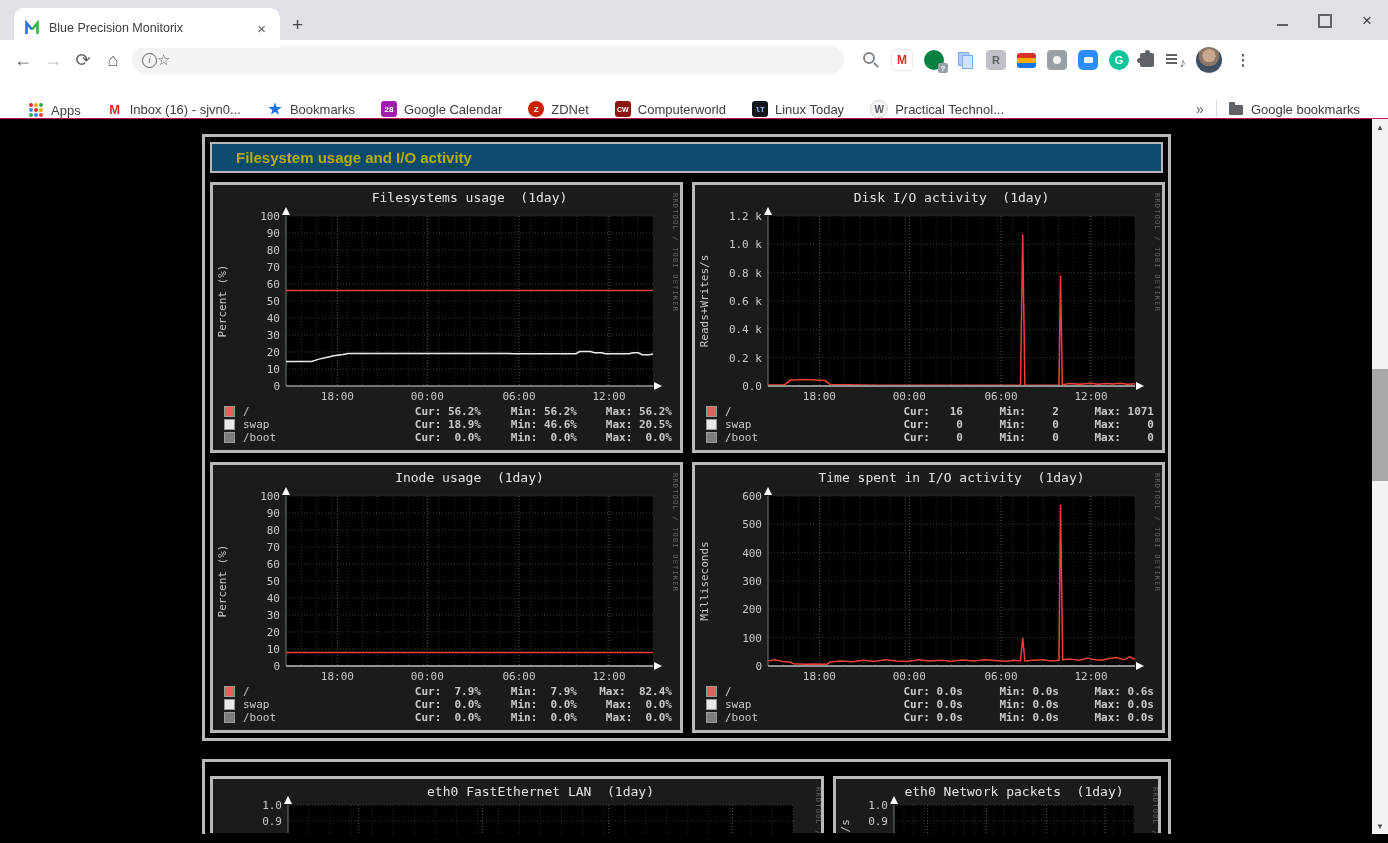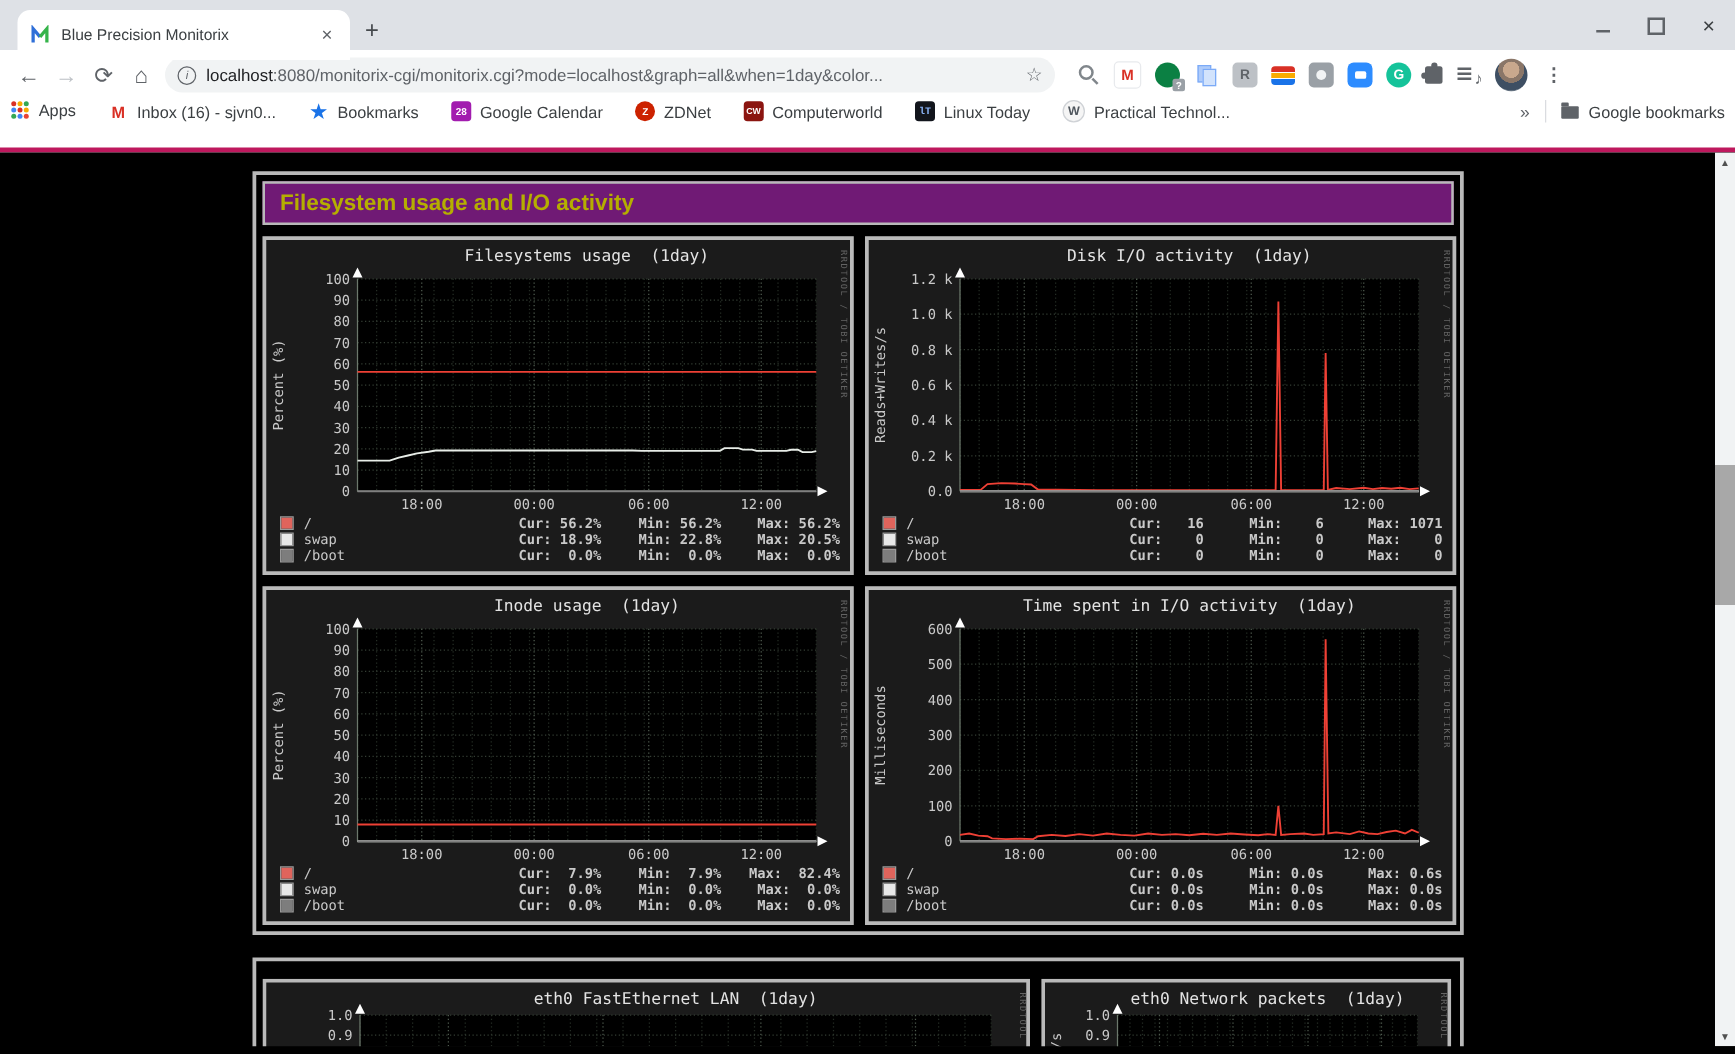--- a/index.html
+++ b/index.html
@@ -48,22 +48,22 @@
   .ei-grammarly{background:#15c39a;border-radius:50%;color:#fff;}
   .ei-puzzle{background:#5f6368;width:14px;height:14px;border-radius:2px;}
   .ei-puzzle::before{content:"";position:absolute;top:-3px;left:5px;width:5px;height:5px;background:#5f6368;border-radius:50%;}
   .ei-puzzle::after{content:"";position:absolute;left:-3px;top:5px;width:5px;height:5px;background:#5f6368;border-radius:50%;}
   .ei-playlist{color:#5f6368;font-size:13px;}
   .ei-playlist::before{content:"";position:absolute;left:1px;top:4px;width:11px;height:2px;background:#5f6368;box-shadow:0 4px 0 #5f6368,0 8px 0 #5f6368;}
   .ei-playlist span.g{position:absolute;right:-1px;bottom:0;}
   .ei-avatar{border-radius:50%;width:26px;height:26px;
     background:radial-gradient(circle at 50% 34%,#c9a88d 0 30%,#8a7668 31% 48%,#3e4f63 49% 75%,#62707f 76%);}
   .ei-menu{color:#5f6368;font-size:15px;}
-  .bookbar{height:38px;background:#fff;display:flex;align-items:flex-start;padding:0 8px;
-    border-bottom:4px solid #be185d;box-shadow:0 1px 0 #b9bcc0;}
+  .bookbar{height:38px;background:#fff;display:flex;align-items:flex-end;padding:0 28px;
+    border-bottom:1px solid #be185d;box-shadow:0 1px 0 #b9bcc0;}
   .bmitem{display:flex;align-items:center;margin-right:26px;font-size:13px;color:#3c4043;white-space:nowrap;}
   .bi{width:16px;height:16px;margin-right:7px;display:inline-flex;align-items:center;justify-content:center;
     font-weight:bold;font-size:9px;border-radius:3px;flex:none;font-family:"Liberation Sans",sans-serif;}
   .bi-apps{border-radius:0;position:relative;}
   .bi-apps::before{content:"";width:4px;height:4px;border-radius:50%;background:#d93025;position:absolute;left:1px;top:1px;
     box-shadow:5px 0 0 #f9ab00,10px 0 0 #34a853,0 5px 0 #4285f4,5px 5px 0 #d93025,10px 5px 0 #f9ab00,0 10px 0 #34a853,5px 10px 0 #4285f4,10px 10px 0 #ea4335;}
   .bi-gmail{color:#d93025;font-size:13px;}
   .bi-star{color:#1a73e8;font-size:15px;}
   .bi-calendar{background:#a21caf;color:#fff;font-size:8px;}
   .bi-zdnet{background:#cc2200;color:#fff;border-radius:50%;font-size:8px;}
@@ -73,22 +73,22 @@
   .bm-right{margin-left:auto;display:flex;align-items:center;}
   .chev{color:#5f6368;font-size:14px;margin-right:12px;}
   .vdiv{width:1px;height:18px;background:#dadce0;margin-right:12px;}
   .folder-ic{width:14px;height:10px;background:#5f6368;border-radius:1px;position:relative;margin-right:8px;margin-top:2px;}
   .folder-ic::before{content:"";position:absolute;top:-3px;left:0;width:6px;height:3px;background:#5f6368;border-radius:1px 1px 0 0;}
   
   .page{position:relative;height:715px;background:#000;overflow:hidden;}
   .section{margin-left:202px;width:953px;border:3px solid #b9b9b9;background:#000;padding:5px;}
   .sec1{margin-top:15px;}
   .sec2{margin-top:18px;}
-  .section-header{border:2px solid #b9b9b9;background:#701a75;color:#b5ae00;
-    font-size:18px;font-weight:bold;padding:5px 12px;}
+  .section-header{border:2px solid #b9b9b9;background:#0c4a6e;color:#b5ae00;
+    font-size:15px;font-weight:bold;padding:5px 24px;}
   .graph-row{display:flex;gap:9px;margin-top:9px;}
   .graph-panel{border:3px solid #b9b9b9;background:#1b1b1b;position:relative;flex:none;}
   .clipbox{height:57px;overflow:hidden;flex:none;}
   .gtitle{font:13px "DejaVu Sans Mono",monospace;fill:#e3e3e3;}
   .tick{font:11px "DejaVu Sans Mono",monospace;fill:#c9c9c9;}
   .wm{font:7px "DejaVu Sans Mono",monospace;fill:#646464;letter-spacing:1.2px;}
   .legend{padding:2px 8px 6px 12px;font:11px "DejaVu Sans Mono",monospace;color:#c9c9c9;}
   .lrow{display:grid;grid-template-columns:18px 150px 88px 96px 95px;align-items:center;height:13px;}
   .sw{width:9px;height:9px;outline:1px solid #9a9a9a;}
   .lv{text-align:right;white-space:pre;font-weight:bold;}
@@ -119,21 +119,20 @@
   </div>
 </div>
 
 <div class="toolbar">
   <span class="navbtn">←</span>
   <span class="navbtn disabled">→</span>
   <span class="navbtn">⟳</span>
   <span class="navbtn">⌂</span>
   <div class="omnibox">
     <span class="info-ic">i</span>
-    <span class="url"><b>localhost</b><span>:8080/monitorix-cgi/monitorix.cgi?mode=localhost&amp;graph=all&amp;when=1day&amp;color...</span></span>
     <span class="star">☆</span>
   </div>
   <div class="extrow" id="extrow">
       <span class="ei ei-search"></span>
       <span class="ei ei-gmail">
         <span class="g">M</span>
       </span>
       <span class="ei ei-hangouts">
         <span class="ei-badge">?</span>
       </span>
@@ -279,21 +278,21 @@
               <span class="sw" style="background:#e0645c"></span>
               <span class="lname">/</span>
               <span class="lv">Cur: 56.2%</span>
               <span class="lv">Min: 56.2%</span>
               <span class="lv">Max: 56.2%</span>
             </div>
             <div class="lrow">
               <span class="sw" style="background:#e8e8e8"></span>
               <span class="lname">swap</span>
               <span class="lv">Cur: 18.9%</span>
-              <span class="lv">Min: 22.8%</span>
+              <span class="lv">Min: 46.6%</span>
               <span class="lv">Max: 20.5%</span>
             </div>
             <div class="lrow">
               <span class="sw" style="background:#7d7d7d"></span>
               <span class="lname">/boot</span>
               <span class="lv">Cur:  0.0%</span>
               <span class="lv">Min:  0.0%</span>
               <span class="lv">Max:  0.0%</span>
             </div>
           </div>
@@ -356,21 +355,21 @@
             <text transform="translate(13,116) rotate(-90)" text-anchor="middle" class="tick">Reads+Writes/s</text>
             <polygon points="69,30 77,30 73,22" fill="#fff"></polygon>
             <polygon points="441,197 441,205 449,201" fill="#fff"></polygon>
             <text transform="translate(460,8) rotate(90)" class="wm">RRDTOOL / TOBI OETIKER</text>
           </svg>
           <div class="legend">
             <div class="lrow">
               <span class="sw" style="background:#e0645c"></span>
               <span class="lname">/</span>
               <span class="lv">Cur:   16</span>
-              <span class="lv">Min:    6</span>
+              <span class="lv">Min:    2</span>
               <span class="lv">Max: 1071</span>
             </div>
             <div class="lrow">
               <span class="sw" style="background:#e8e8e8"></span>
               <span class="lname">swap</span>
               <span class="lv">Cur:    0</span>
               <span class="lv">Min:    0</span>
               <span class="lv">Max:    0</span>
             </div>
             <div class="lrow">

